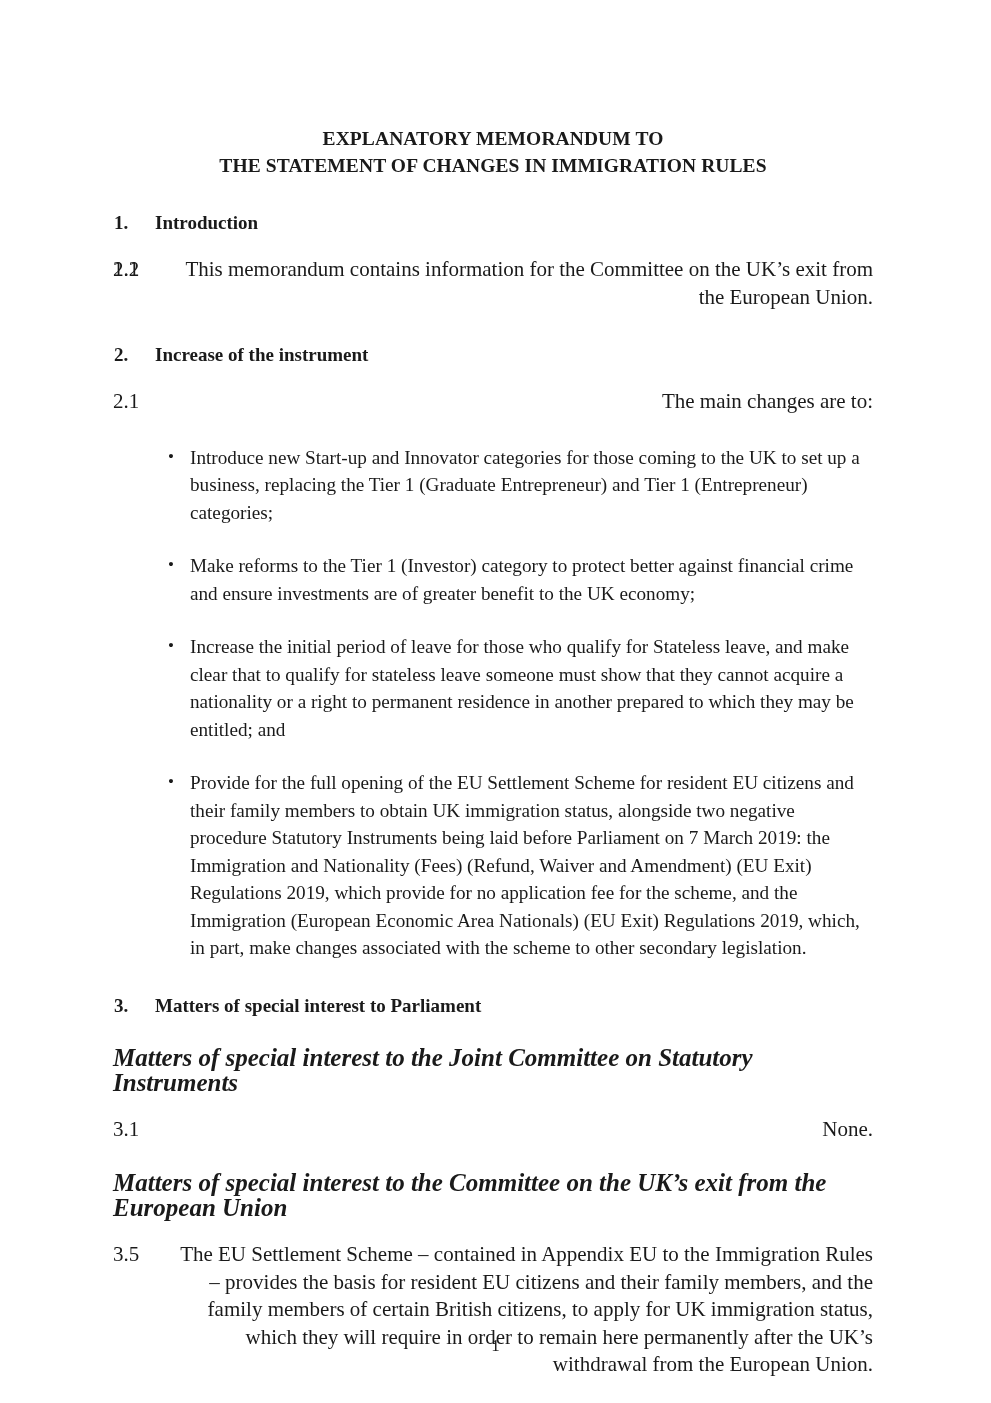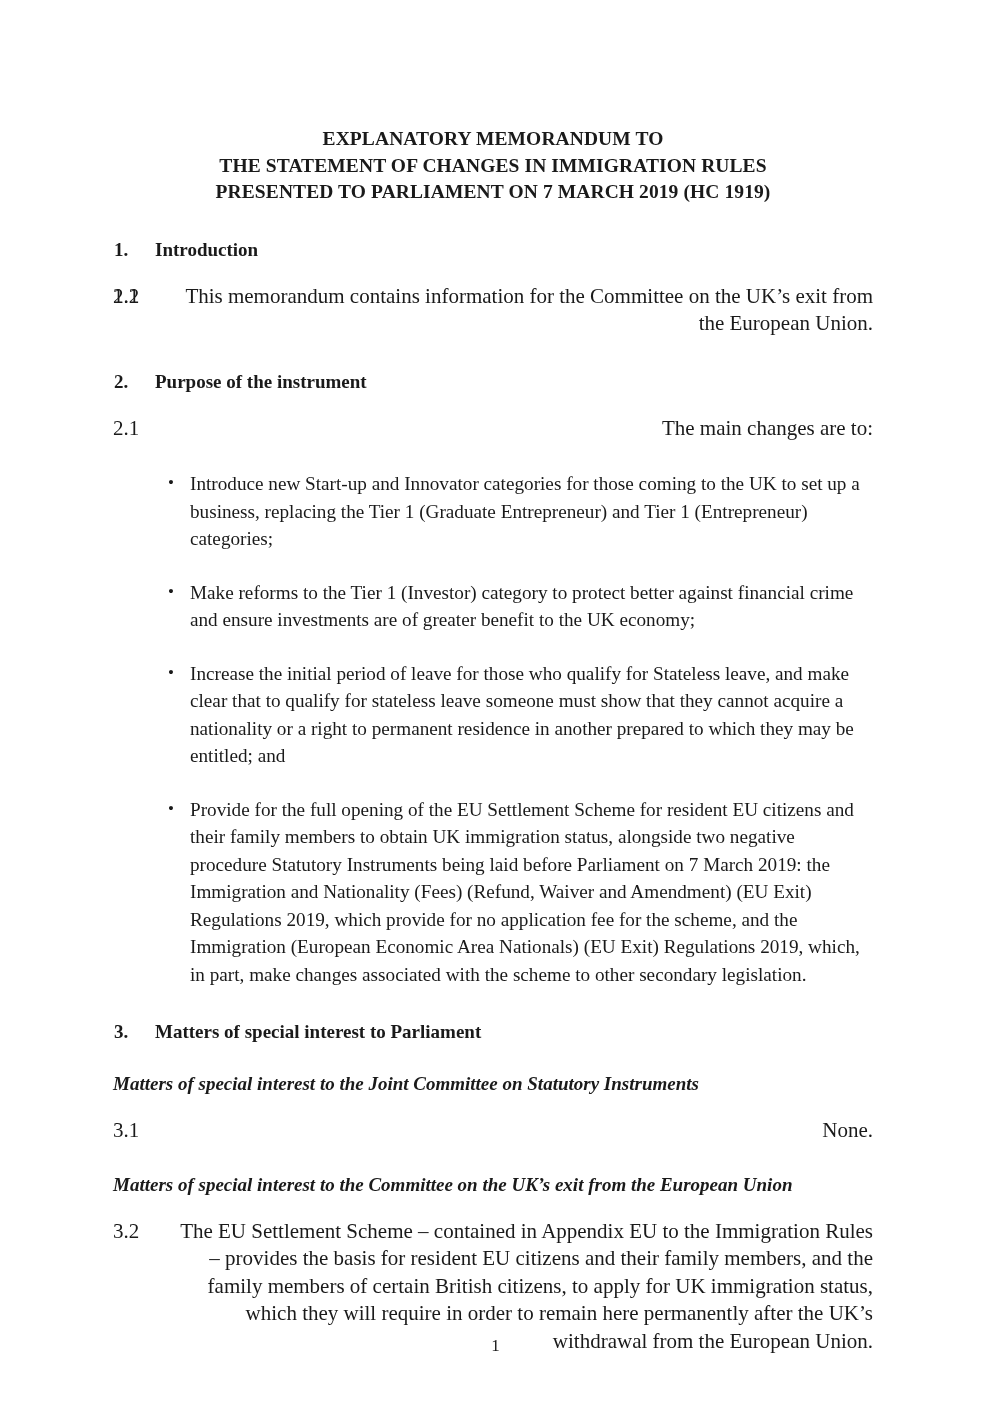--- a/index.html
+++ b/index.html
@@ -69,21 +69,21 @@
   .para .pnum {
     position: absolute;
     left: 0;
     top: 0;
   }
 
   
   .sub-heading {
     font-weight: bold;
     font-style: italic;
-    font-size: 19px;
+    font-size: 25px;
     line-height: 25px;
     margin-top: 27px;
   }
 
   
   .bullets {
     margin: 0;
     padding: 0;
     list-style: none;
   }
@@ -118,40 +118,39 @@
 </head>
 <body>
 
 <div class="page">
 
   <div class="content">
 
     <div class="doc-title">
       <span class="tline">EXPLANATORY MEMORANDUM TO</span>
       <span class="tline">THE STATEMENT OF CHANGES IN IMMIGRATION RULES</span>
-      <span class="tline">PRESENTED TO PARLIAMENT ON 7 MARCH 2019 (HC 1919)</span>
     </div>
 
     <div class="section-heading">
       <span class="num">1.</span>
       <span>Introduction</span>
     </div>
 
     <div class="para">
       <span class="pnum">1.1</span>
     </div>
 
     <div class="para">
       <span class="pnum">2.2</span>
       <span>This memorandum contains information for the Committee on the UK’s exit from the European Union.</span>
     </div>
 
     <div class="section-heading">
       <span class="num">2.</span>
-      <span>Purpose of the instrument</span>
+      <span>Increase of the instrument</span>
     </div>
 
     <div class="para">
       <span class="pnum">2.1</span>
       <span>The main changes are to:</span>
     </div>
 
     <ul class="bullets">
       <li class="bullet">
         <span class="dot">•</span>
@@ -179,21 +178,21 @@
     <div class="sub-heading">Matters of special interest to the Joint Committee on Statutory Instruments</div>
 
     <div class="para wide">
       <span class="pnum">3.1</span>
       <span>None.</span>
     </div>
 
     <div class="sub-heading">Matters of special interest to the Committee on the UK’s exit from the European Union</div>
 
     <div class="para wide">
-      <span class="pnum">3.2</span>
+      <span class="pnum">3.5</span>
       <span>The EU Settlement Scheme – contained in Appendix EU to the Immigration Rules – provides the basis for resident EU citizens and their family members, and the family members of certain British citizens, to apply for UK immigration status, which they will require in order to remain here permanently after the UK’s withdrawal from the European Union.</span>
     </div>
 
   </div>
 
   <div class="page-number">1</div>
 
 </div>
 
 </body></html>

